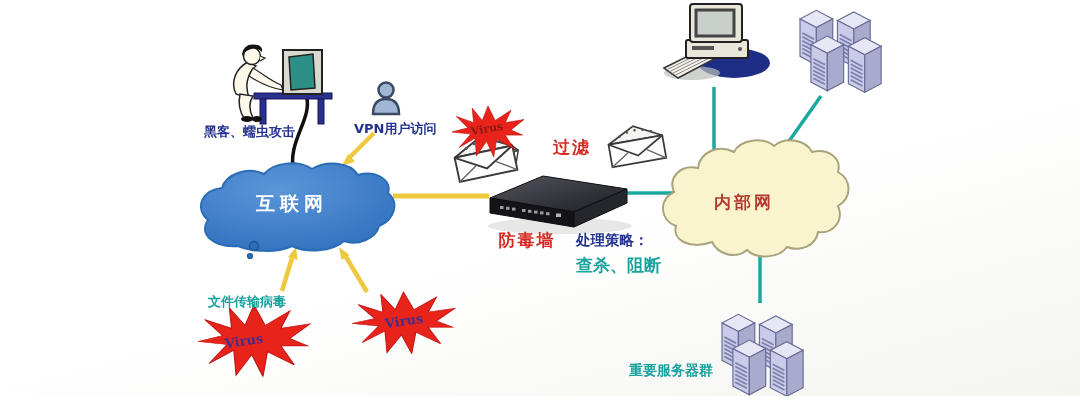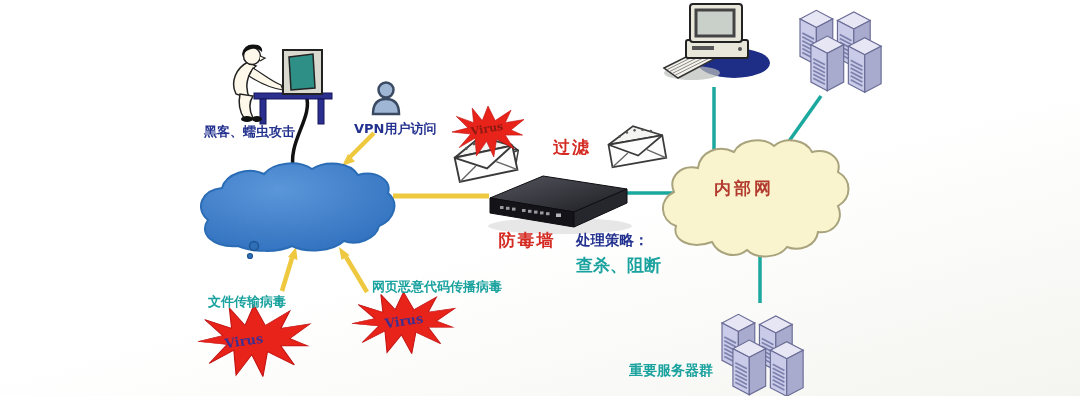--- a/index.html
+++ b/index.html
@@ -174,24 +174,24 @@
   <g transform="translate(198,305) scale(1.12,0.73)">
     <use href="#star"></use>
   </g>
   <g transform="translate(352,292) scale(1.03,0.63)">
     <use href="#star"></use>
   </g>
 </svg>
 
 <div class="lbl navy" style="left:204px;top:123px;font-size:13px;">黑客、蠕虫攻击</div>
 <div class="lbl navy" style="left:354px;top:120px;font-size:13px;">VPN用户访问</div>
+<div class="lbl center" style="left:292px;top:204px;font-size:19px;color:#fff;letter-spacing:5px;">互联网</div>
 <div class="lbl center" style="left:487px;top:129px;font-size:11px;color:#8b1a12;font-family:'DejaVu Serif',serif;transform:translate(-50%,-50%) rotate(-10deg);">Virus</div>
 <div class="lbl center redt" style="left:572px;top:147px;font-size:17px;letter-spacing:2px;">过滤</div>
 <div class="lbl center redt" style="left:527px;top:240px;font-size:17px;letter-spacing:2px;">防毒墙</div>
 <div class="lbl navy" style="left:576px;top:231px;font-size:14.5px;">处理策略：</div>
 <div class="lbl teal" style="left:576px;top:254px;font-size:17px;">查杀、阻断</div>
-<div class="lbl center" style="left:744px;top:188px;font-size:17px;color:#b23a2e;letter-spacing:3px;">内部网</div>
+<div class="lbl center" style="left:744px;top:202px;font-size:17px;color:#b23a2e;letter-spacing:3px;">内部网</div>
 <div class="lbl teal" style="left:208px;top:293px;font-size:13px;">文件传输病毒</div>
 <div class="lbl center" style="left:244px;top:341px;font-size:13px;color:#3f2f8f;font-family:'DejaVu Serif',serif;transform:translate(-50%,-50%) rotate(-8deg);">Virus</div>
-<div class="lbl teal" style="left:372px;top:278px;font-size:13px;">网页恶意代码传播病毒</div>
 <div class="lbl center" style="left:404px;top:321px;font-size:13px;color:#3f2f8f;font-family:'DejaVu Serif',serif;transform:translate(-50%,-50%) rotate(-8deg);">Virus</div>
 <div class="lbl teal" style="left:629px;top:362px;font-size:14px;">重要服务器群</div>
 </div>
 
 </body></html>

